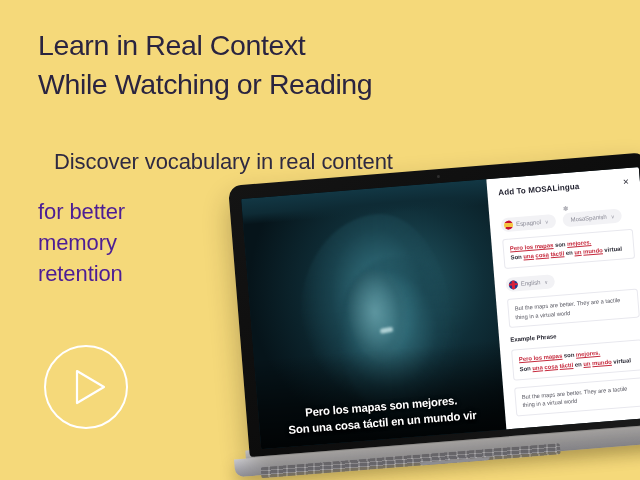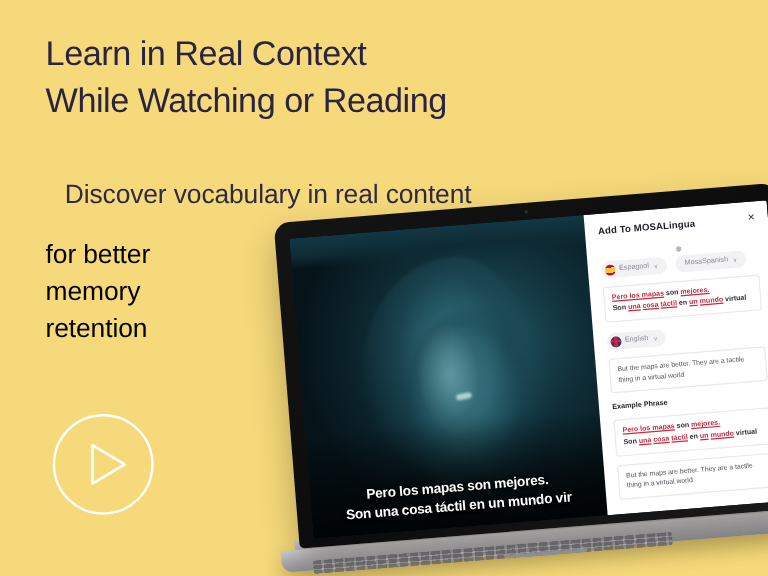--- a/index.html
+++ b/index.html
@@ -18,21 +18,21 @@
     color:#2a2440;letter-spacing:-0.4px;white-space:pre-line;
   }
   .subhead{
     position:absolute;left:38px;top:148px;
     font-size:22px;font-weight:400;line-height:1.25;
     color:#2f2a42;letter-spacing:-0.1px;margin-left:16px;
   }
   .tagline{
     position:absolute;left:38px;top:196px;
     font-size:22px;font-weight:300;line-height:1.42;
-    color:#000000;letter-spacing:-0.1px;white-space:pre-line;
+    color:#4c1d95;letter-spacing:-0.1px;white-space:pre-line;
   }
 
   
   .play-wrap{position:absolute;left:44px;top:345px;width:84px;height:84px;}
   .play-circle{
     position:absolute;inset:0;border:2.2px solid #ffffff;border-radius:50%;
     box-sizing:border-box;
   }
   .play-tri{position:absolute;left:0;top:0;width:84px;height:84px;}
 

